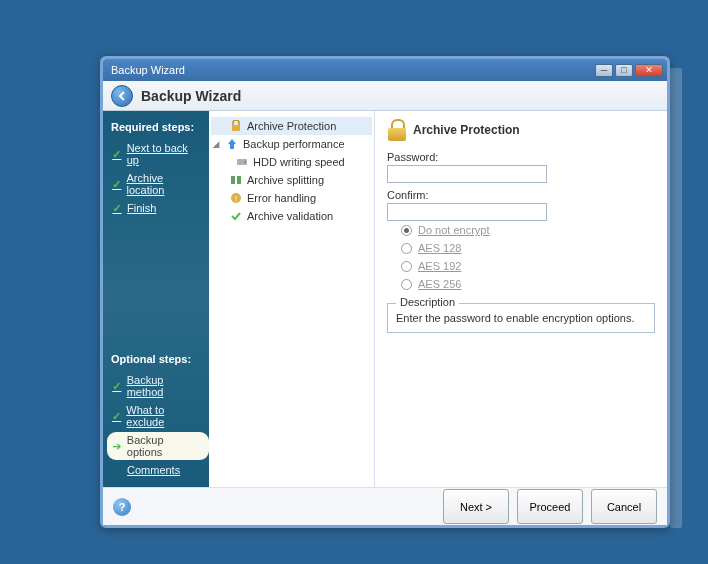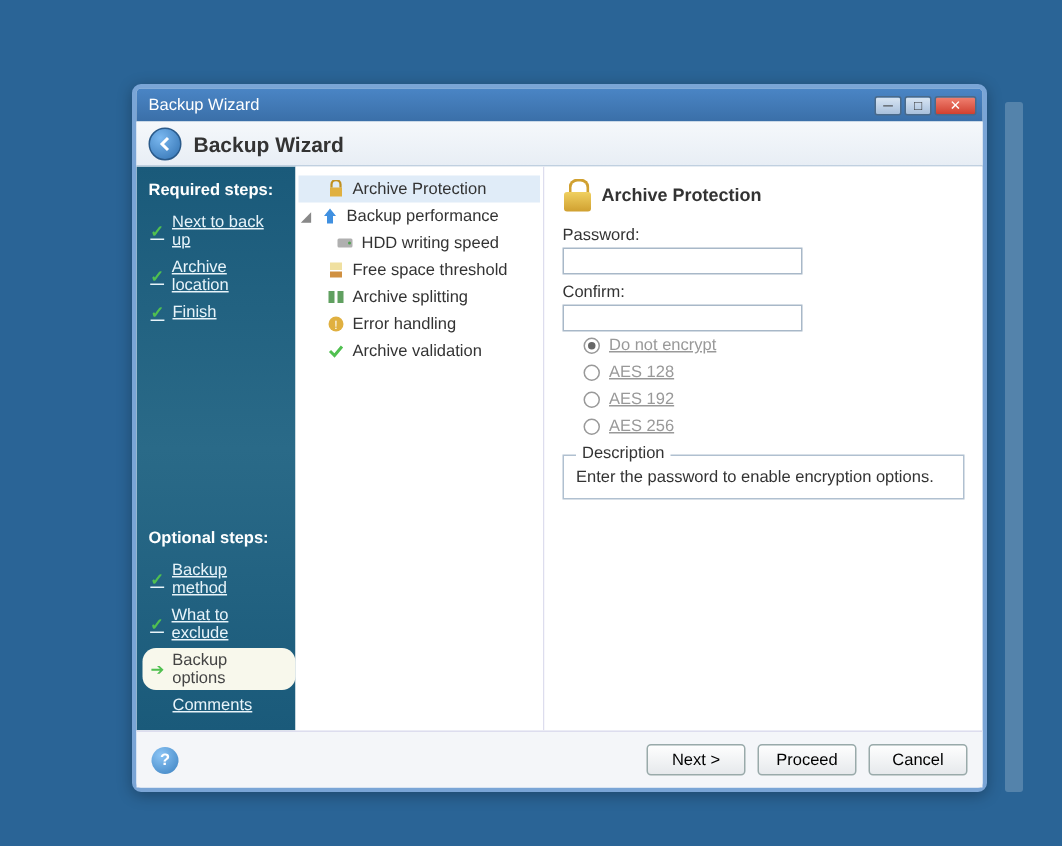--- a/index.html
+++ b/index.html
@@ -14,21 +14,21 @@
 }
 .window-shadow {
   position: absolute;
   left: 670px; top: 68px;
   width: 12px; height: 460px;
   background: rgba(255,255,255,0.2);
   border-radius: 2px;
 }
 .window {
   position: absolute;
-  left: 88px; top: 56px;
+  left: 100px; top: 56px;
   width: 570px; height: 472px;
   background: #fff;
   border: 3px solid #7aa5d6;
   border-radius: 6px;
   box-shadow: 0 2px 10px rgba(0,0,0,0.3);
   display: flex;
   flex-direction: column;
 }
 .titlebar {
   height: 22px;
@@ -188,21 +188,21 @@
 }
 .help-btn {
   width: 18px; height: 18px; border-radius: 50%;
   background: radial-gradient(circle at 35% 30%, #8cc5f5, #3a80c0);
   color: #fff; display:flex;align-items:center;justify-content:center;
   font-weight: bold; font-size: 11px;
   cursor: pointer;
 }
 .footer-spacer { flex: 1; }
 .btn {
-  min-width: 66px; height: 21px;
+  min-width: 66px; height: 35px;
   background: linear-gradient(#fefefe, #e6e9ec);
   border: 1px solid #9aa;
   border-radius: 3px;
   padding: 0 10px;
   font-size: 11px;
   cursor: pointer;
 }
 .check-green { color: #50c050; font-weight: bold; }
 .arrow-green { color: #50c050; }
 </style>
@@ -290,30 +290,20 @@
         <span>Backup performance</span>
       </div>
       <div class="tree-item child">
         <span class="tree-ico">
             <svg width="12" height="12" viewBox="0 0 12 12">
               <rect x="1" y="3" width="10" height="6" rx="1" fill="#b0b0b0"></rect>
               <circle cx="9" cy="6" r="1" fill="#50a050"></circle>
             </svg>
           </span>
         <span>HDD writing speed</span>
-      </div>
-      <div class="tree-item">
-        <span class="expander"></span>
-        <span class="tree-ico">
-            <svg width="12" height="12" viewBox="0 0 12 12">
-              <rect x="2" y="7" width="8" height="4" fill="#d09040"></rect>
-              <rect x="2" y="1" width="8" height="5" fill="#f0e0a0"></rect>
-            </svg>
-          </span>
-        <span>Free space threshold</span>
       </div>
       <div class="tree-item">
         <span class="expander"></span>
         <span class="tree-ico">
             <svg width="12" height="12" viewBox="0 0 12 12">
               <rect x="1" y="2" width="4" height="8" fill="#60a060"></rect>
               <rect x="7" y="2" width="4" height="8" fill="#60a060"></rect>
             </svg>
           </span>
         <span>Archive splitting</span>

